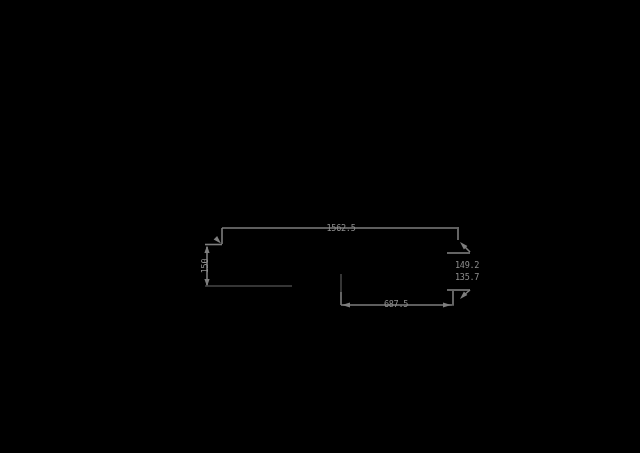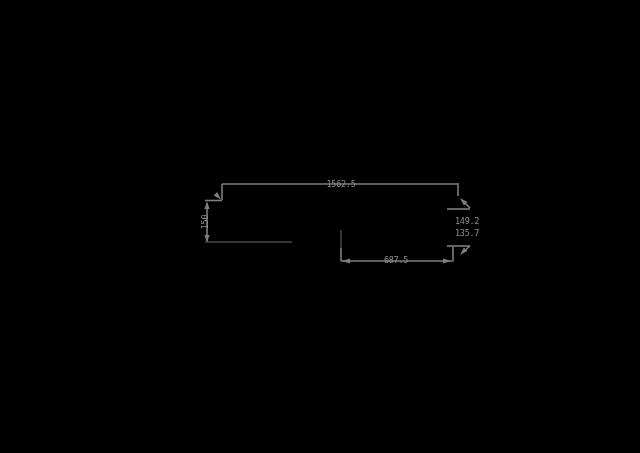--- a/index.html
+++ b/index.html
@@ -8,20 +8,21 @@
     background: #000000;
     width: 640px;
     height: 453px;
     overflow: hidden;
   }
   .canvas {
     position: relative;
     width: 640px;
     height: 349px;
     background: #000000;
+    margin-top: 44px;
   }
   svg { display: block; }
   .dim-stroke   { stroke: #7e7e7e; stroke-width: 1.6; fill: none; }
   .thin-stroke  { stroke: #6b6b6b; stroke-width: 1;   fill: none; }
   .dim-fill     { fill: #7e7e7e; stroke: none; }
   .dim-text {
     fill: #8e8e8e;
     font-family: "DejaVu Sans Mono", monospace;
     font-size: 8.5px;
     letter-spacing: -0.3px;

